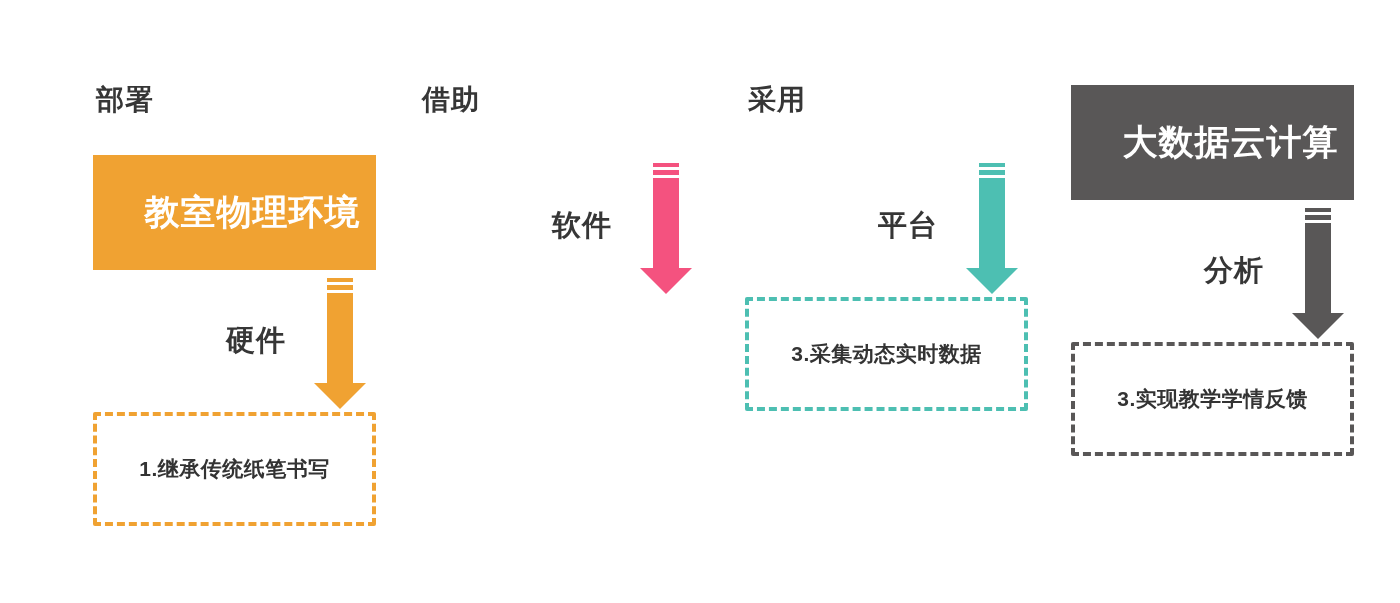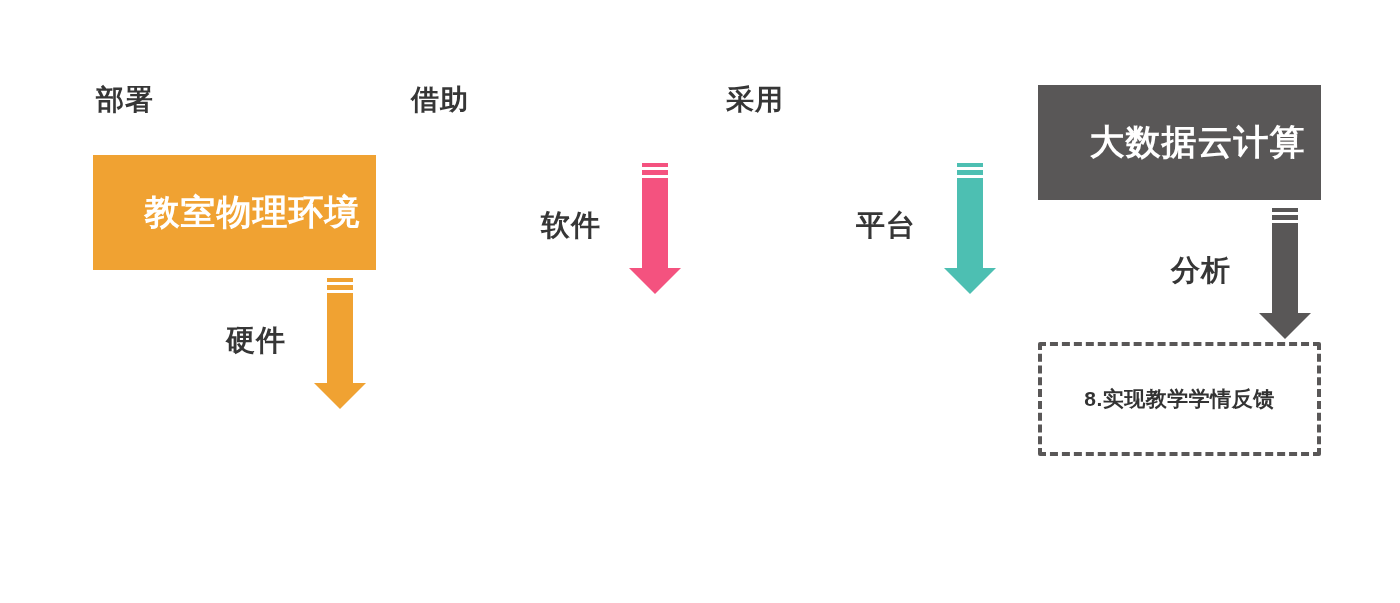--- a/index.html
+++ b/index.html
@@ -13,21 +13,21 @@
     width: 1400px;
     height: 603px;
     background: #ffffff;
     overflow: hidden;
   }
   .columns {
     position: absolute;
     left: 93px;
     top: 85px;
     display: flex;
-    gap: 32px;
+    gap: 43px;
   }
   .column {
     width: 283px;
     display: flex;
     flex-direction: column;
   }
   .col-header {
     height: 30px;
     margin: 0 0 40px 3px;
     font-size: 28px;
@@ -121,20 +121,21 @@
       <div class="solid-box">教室物理环境</div>
       <div class="arrow-row">
         <div class="arrow-label">硬件</div>
         <div class="arrow">
           <div class="stripe s1"></div>
           <div class="stripe s2"></div>
           <div class="shaft"></div>
           <div class="head"></div>
         </div>
       </div>
+      <div class="dashed-box">1.继承传统纸笔书写</div>
     </div>
 
     <div class="column" style="--accent: #F4527F;">
       <div class="col-header">借助</div>
       <div class="arrow-row">
         <div class="arrow-label">软件</div>
         <div class="arrow">
           <div class="stripe s1"></div>
           <div class="stripe s2"></div>
           <div class="shaft"></div>
@@ -147,30 +148,31 @@
       <div class="col-header">采用</div>
       <div class="arrow-row">
         <div class="arrow-label">平台</div>
         <div class="arrow">
           <div class="stripe s1"></div>
           <div class="stripe s2"></div>
           <div class="shaft"></div>
           <div class="head"></div>
         </div>
       </div>
+      <div class="dashed-box">3.采集动态实时数据</div>
     </div>
 
     <div class="column" style="--accent: #595757;">
       <div class="solid-box">大数据云计算</div>
       <div class="arrow-row">
         <div class="arrow-label">分析</div>
         <div class="arrow">
           <div class="stripe s1"></div>
           <div class="stripe s2"></div>
           <div class="shaft"></div>
           <div class="head"></div>
         </div>
       </div>
-      <div class="dashed-box">8.实现教学学情反馈</div>
+      <div class="dashed-box">3.实现教学学情反馈</div>
     </div>
 
   </div>
 </div>
 
 </body></html>

